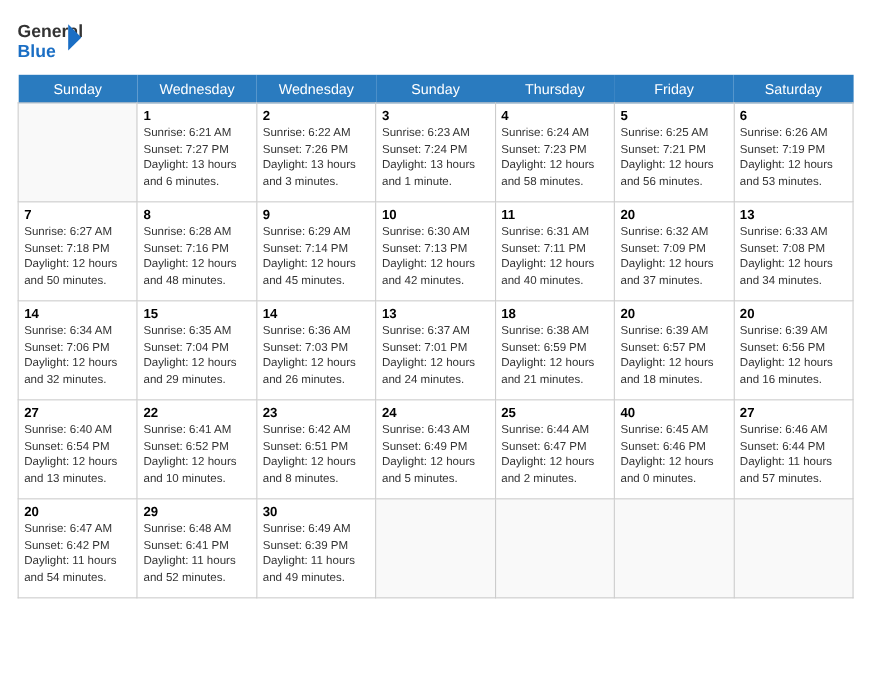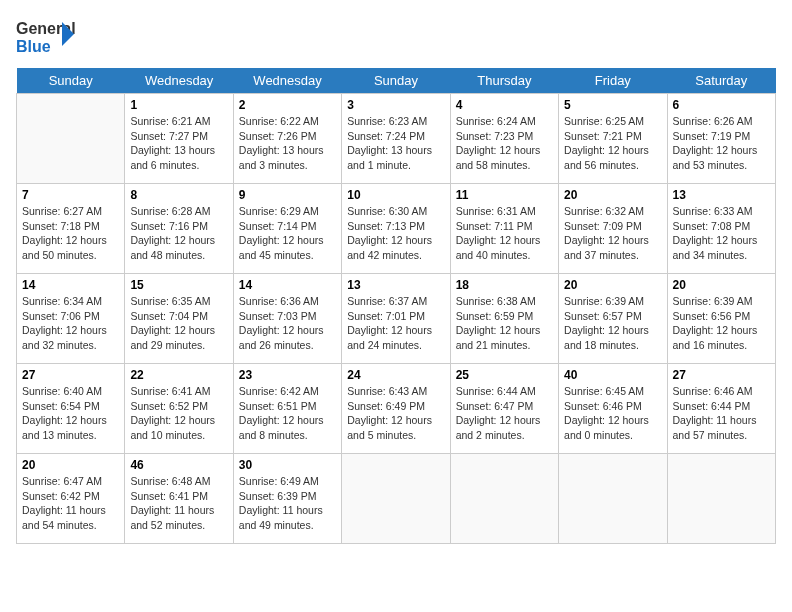--- a/index.html
+++ b/index.html
@@ -211,21 +211,21 @@
           <span class="day-num">27</span>
           <div class="day-info">Sunrise: 6:46 AM<br>Sunset: 6:44 PM<br>Daylight: 11 hours<br>and 57 minutes.</div>
         </td>
       </tr>
       <tr>
         <td>
           <span class="day-num">20</span>
           <div class="day-info">Sunrise: 6:47 AM<br>Sunset: 6:42 PM<br>Daylight: 11 hours<br>and 54 minutes.</div>
         </td>
         <td>
-          <span class="day-num">46</span>
+          <span class="day-num">29</span>
           <div class="day-info">Sunrise: 6:48 AM<br>Sunset: 6:41 PM<br>Daylight: 11 hours<br>and 52 minutes.</div>
         </td>
         <td>
           <span class="day-num">30</span>
           <div class="day-info">Sunrise: 6:49 AM<br>Sunset: 6:39 PM<br>Daylight: 11 hours<br>and 49 minutes.</div>
         </td>
         <td class="empty-cell"></td>
         <td class="empty-cell"></td>
         <td class="empty-cell"></td>
         <td class="empty-cell"></td>

